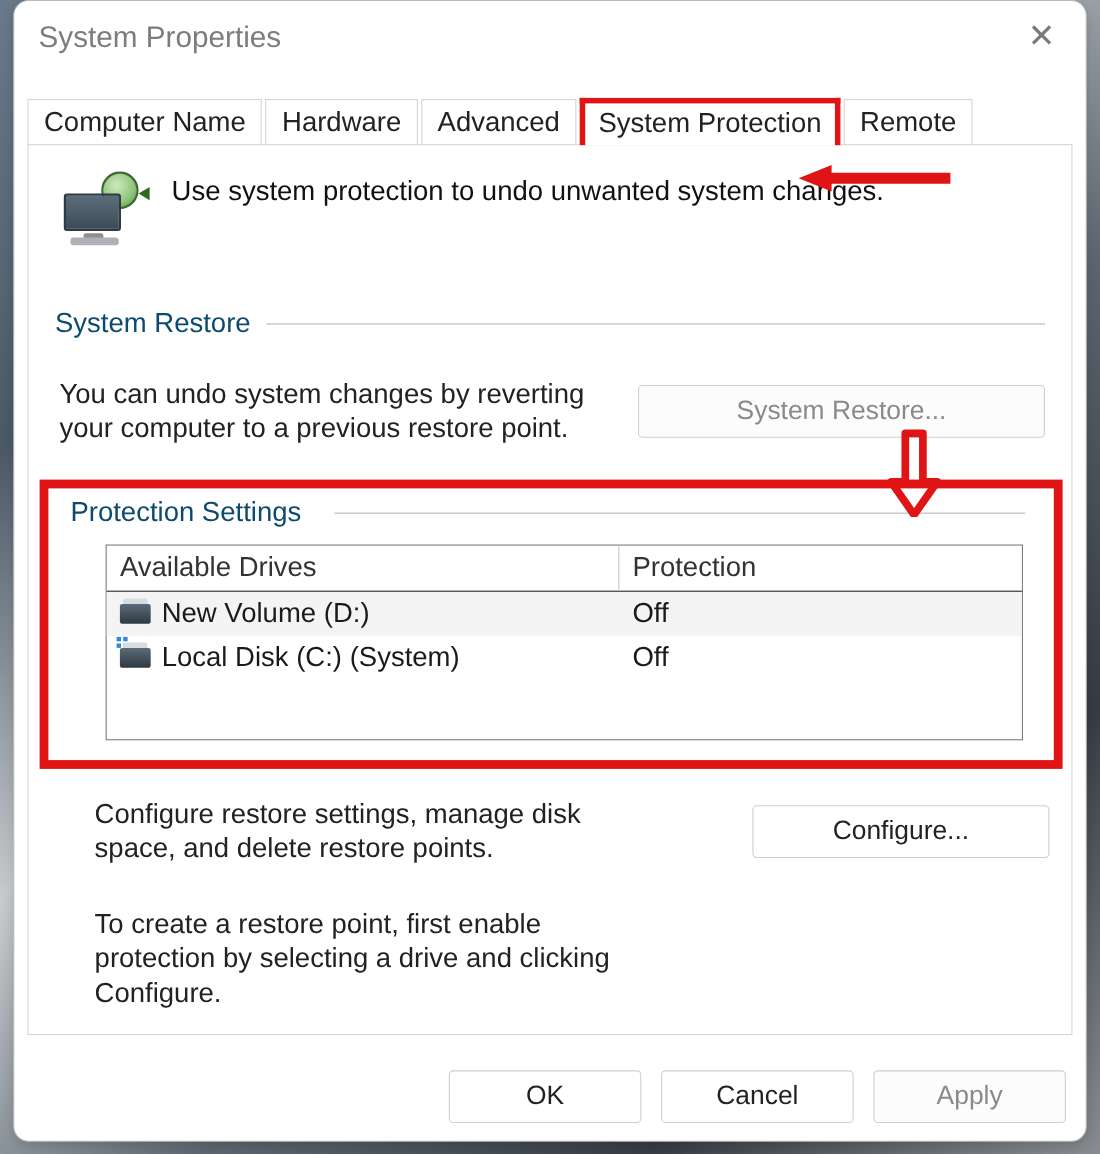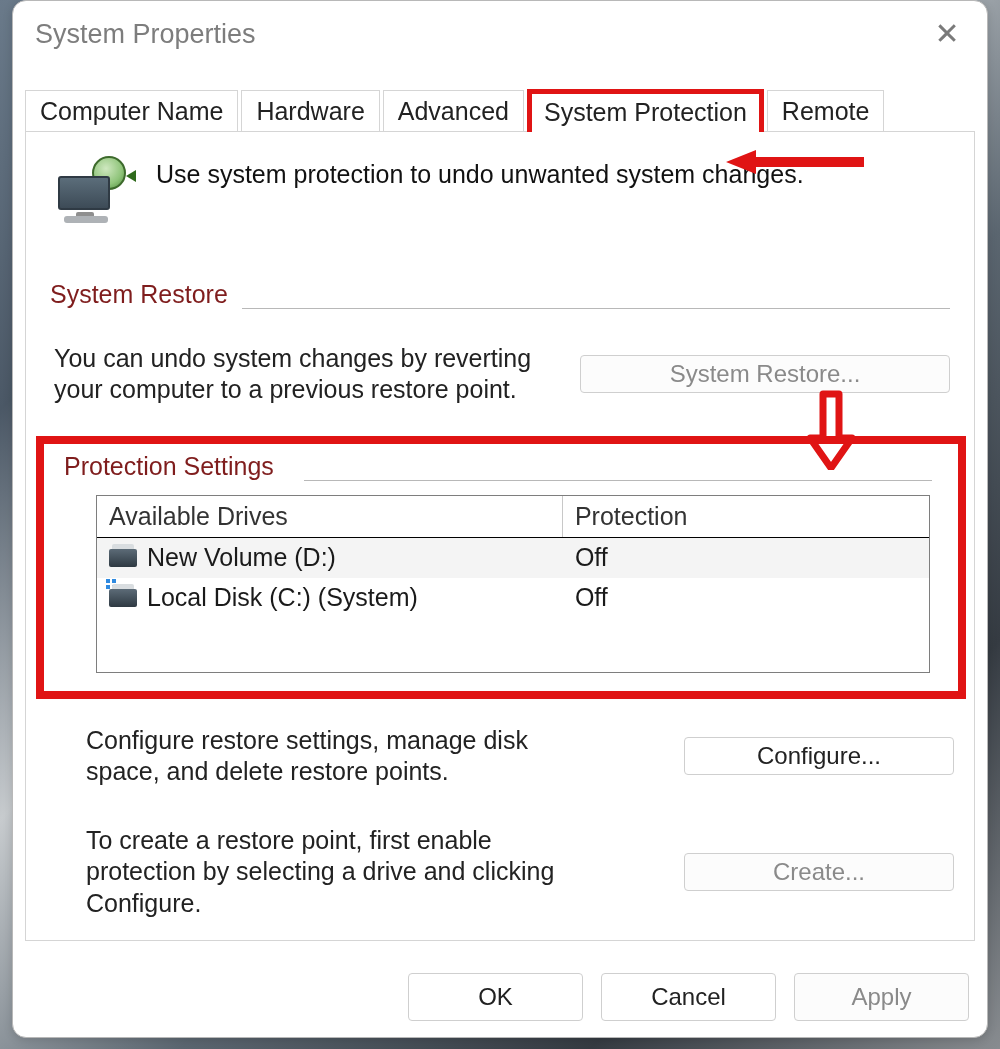--- a/index.html
+++ b/index.html
@@ -127,24 +127,24 @@
     border-bottom:6px solid transparent;
     border-right:10px solid #2f6a1c;
   }
 
   .section {
     margin-top: 54px;
     padding: 0 4px;
   }
   .section-head {
     display: flex;
-    align-items: flex-end;
+    align-items: center;
     gap: 14px;
     font-size: 25px;
-    color: #7f1d1d;
+    color: #0c4a6e;
   }
   .section-head .hline {
     flex: 1;
     height: 1px;
     background: #b8b8b8;
   }
   .row-restore {
     display: flex;
     align-items: center;
     justify-content: space-between;
@@ -153,21 +153,21 @@
     padding-left: 4px;
   }
   .row-text {
     font-size: 25px;
     color: #222;
     max-width: 500px;
     line-height: 1.25;
   }
   .btn {
     min-width: 180px;
-    height: 38px;
+    height: 48px;
     border: 1px solid #cfcfcf;
     background: #fff;
     font-size: 24px;
     color: #222;
     border-radius: 4px;
     cursor: pointer;
     padding: 0 18px;
   }
   .btn.disabled {
     color: #8a8a8a;
@@ -341,21 +341,20 @@
         </div>
       </div>
 
       <div class="row-configure">
         <div class="row-text">Configure restore settings, manage disk space, and delete restore points.</div>
         <button class="btn">Configure...</button>
       </div>
 
       <div class="row-create" style="margin-top:38px;">
         <div class="row-text">To create a restore point, first enable protection by selecting a drive and clicking Configure.</div>
-        <button class="btn disabled">Create...</button>
       </div>
 
     </div>
 
     <div class="footer">
       <button class="btn">OK</button>
       <button class="btn">Cancel</button>
       <button class="btn disabled">Apply</button>
     </div>
 

